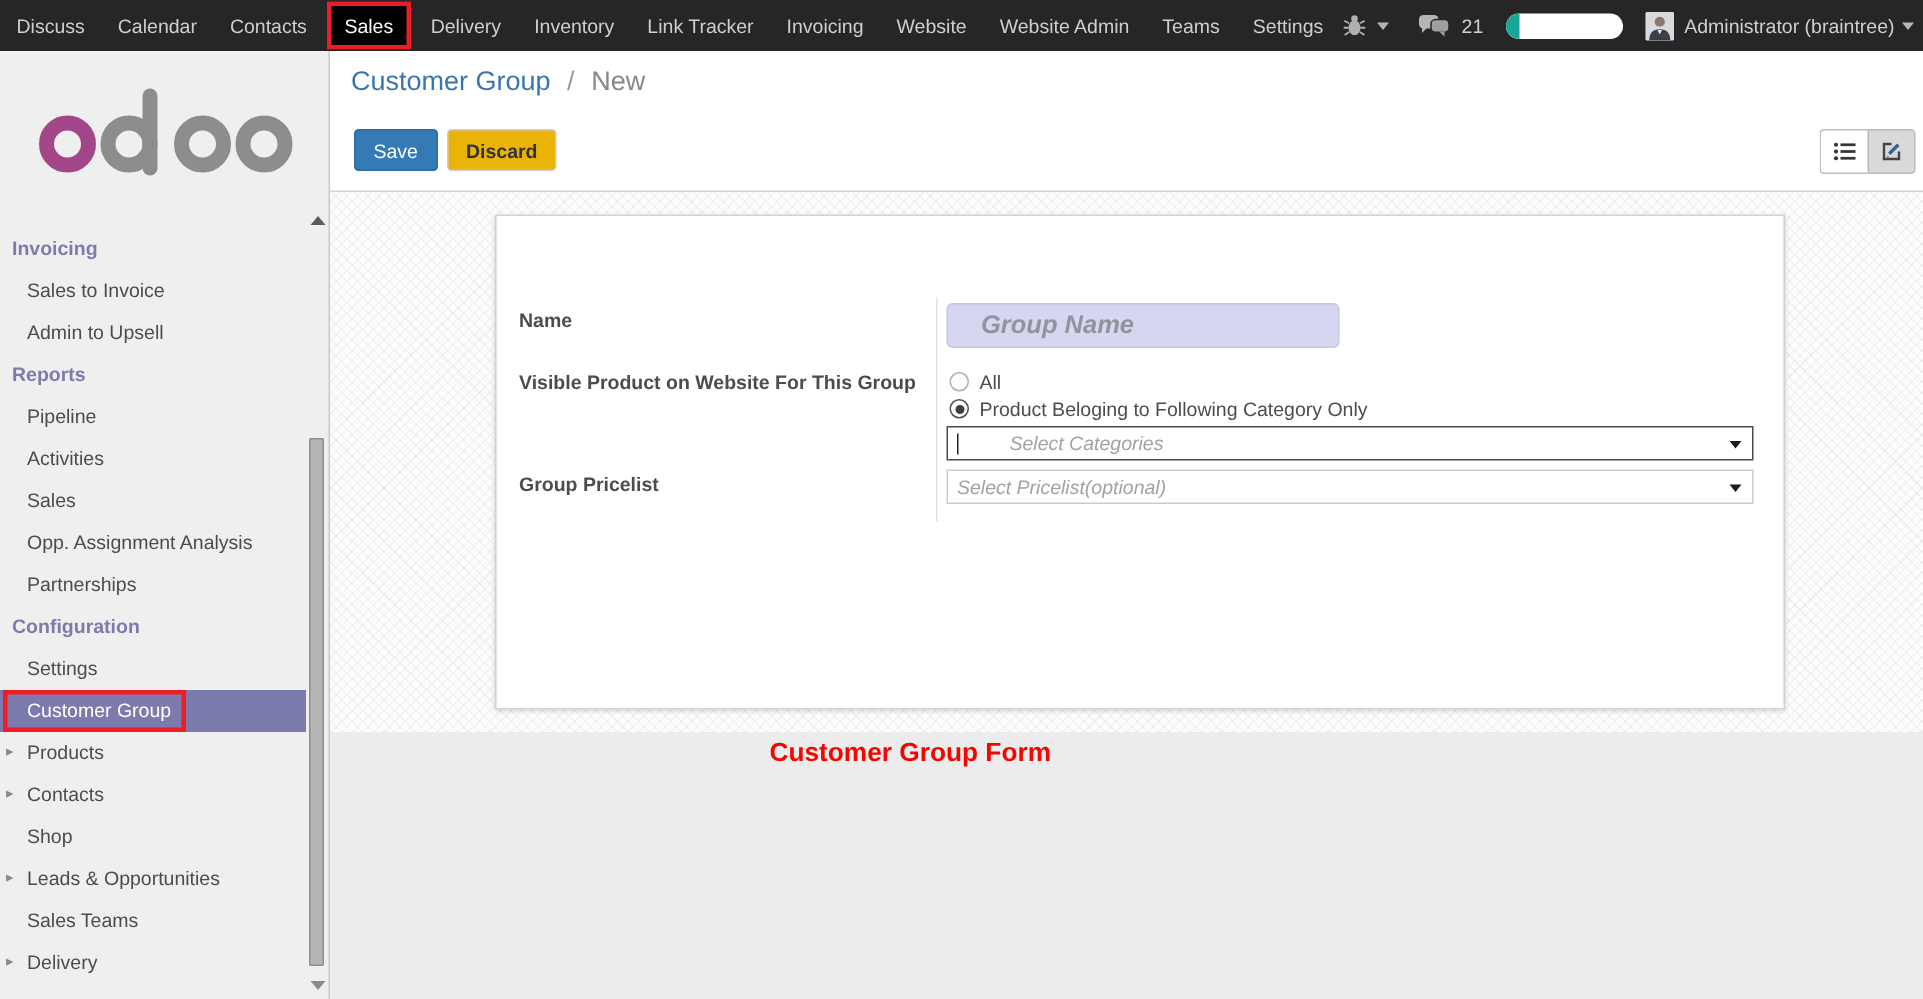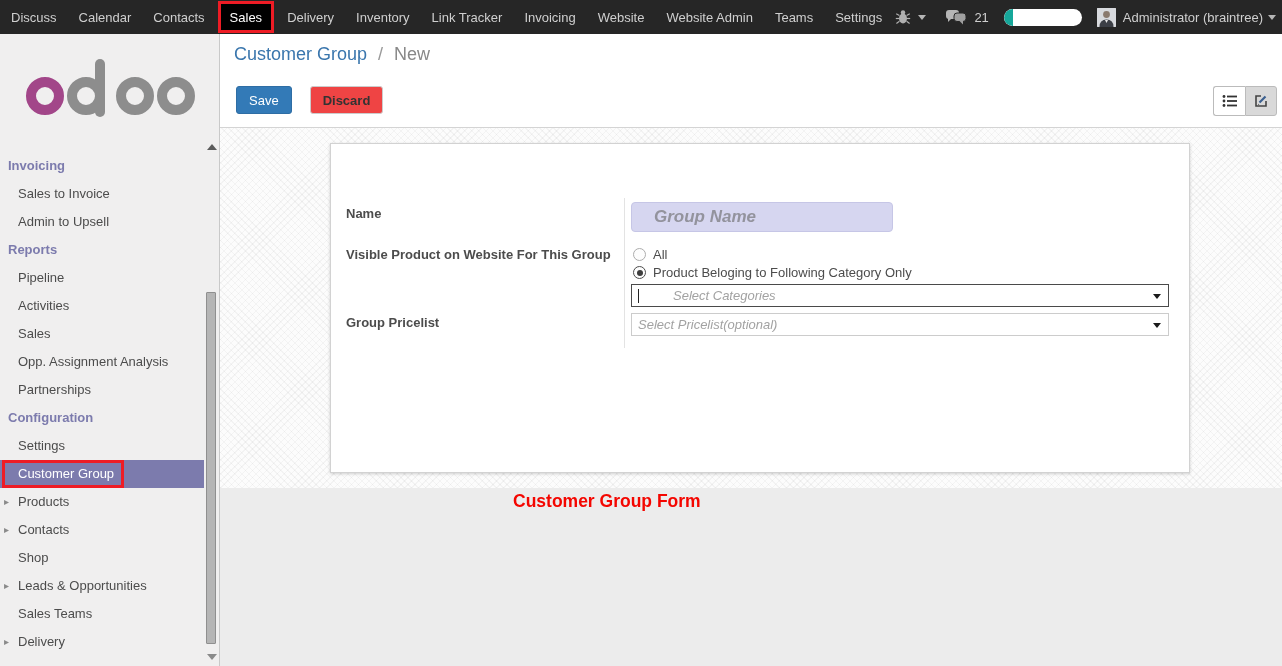--- a/index.html
+++ b/index.html
@@ -51,24 +51,24 @@
               background:#b5b5b5; border:1px solid #8f8f8f; border-radius:1px; }
 
   
   .content { position:absolute; left:220px; top:34px; width:1062px; height:464px; }
   .content-header { position:absolute; left:0; top:0; width:100%; height:94px;
                     background:#fff; border-bottom:1px solid #d4d4d4; }
   .breadcrumb { position:absolute; left:14px; top:10px; font-size:18px; }
   .breadcrumb a { color:#3a76ad; text-decoration:none; cursor:pointer; }
   .breadcrumb .sep { color:#999; margin:0 6px; }
   .breadcrumb .current { color:#888; }
-  .btn-row { position:absolute; left:16px; top:52px; display:flex; gap:18px; }
+  .btn-row { position:absolute; left:16px; top:52px; display:flex; gap:6px; }
   .btn { font-size:13px; height:28px; padding:0 12px; border-radius:3px; cursor:pointer; }
   .btn-save { background:#337ab7; border:1px solid #2e6da4; color:#fff; }
-  .btn-discard { background:#ef4444; border:1px solid #ccc; color:#333; font-weight:bold; }
+  .btn-discard { background:#eab308; border:1px solid #ccc; color:#333; font-weight:bold; }
   .view-switcher { position:absolute; right:5px; top:52px; display:flex; }
   .vs-btn { width:32px; height:30px; background:#fff; border:1px solid #bbb;
             display:flex; align-items:center; justify-content:center; cursor:pointer; }
   .vs-btn:first-child { border-radius:3px 0 0 3px; border-right:none; }
   .vs-btn:last-child { border-radius:0 3px 3px 0; }
   .vs-btn.active { background:#d9d9d9; }
 
   .canvas { position:absolute; left:0; top:94px; width:100%; height:360px;
             background-color:#fcfcfc;
             background-image:

